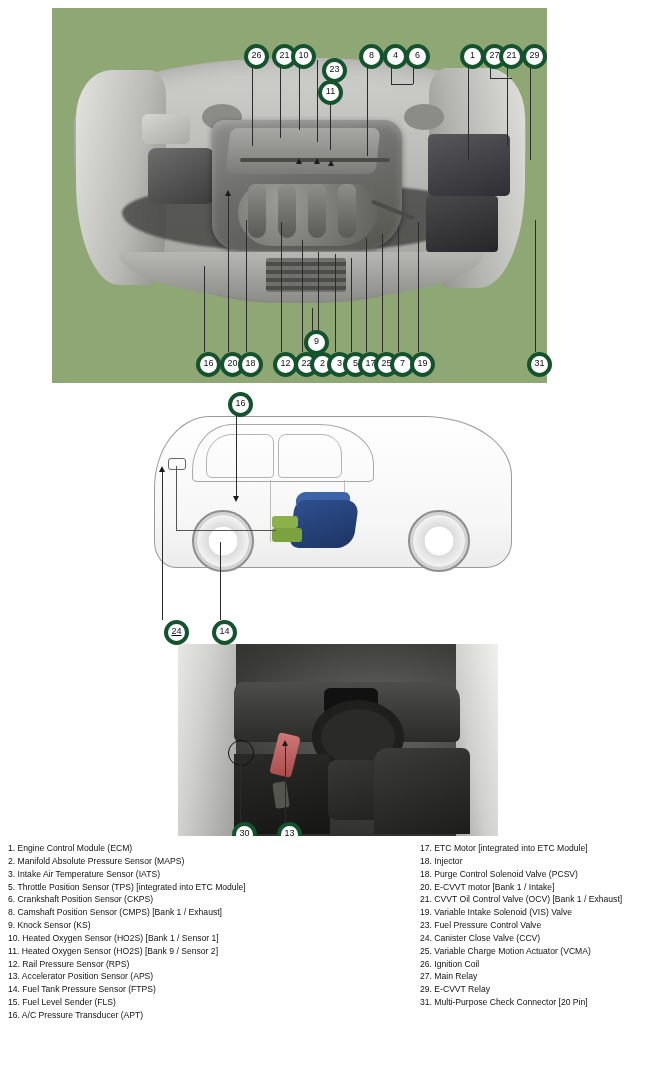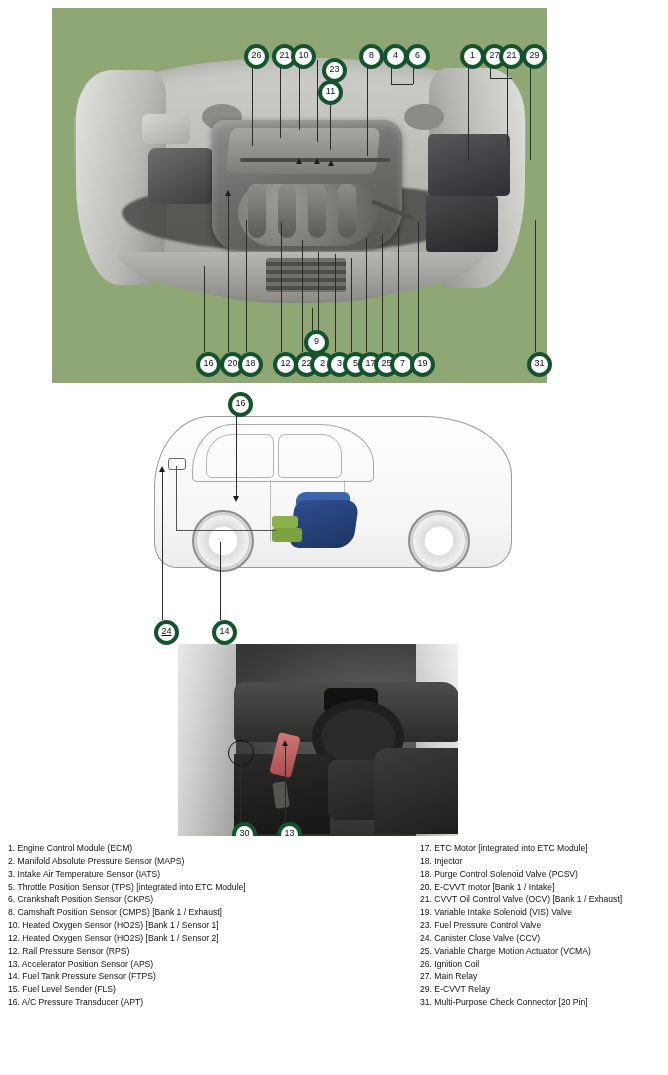--- a/index.html
+++ b/index.html
@@ -335,21 +335,21 @@
     height: 10px;
     border: 1.2px solid #666;
     border-radius: 3px;
   }
 
   
   #fig-interior {
     position: absolute;
     left: 178px;
     top: 644px;
-    width: 280px;
+    width: 320px;
     height: 192px;
     background: #8fa774;
     overflow: hidden;
   }
   .int-photo {
     position: absolute;
     left: 0; top: 0;
     width: 320px;
     height: 192px;
     background:
@@ -571,21 +571,21 @@
   <div class="fuel-line"></div>
   <div class="fuel-line-h"></div>
 
   <div class="lead lead-v" style="left:116px;top:14px;height:94px;"></div>
   <div class="lead lead-v" style="left:42px;top:78px;height:150px;"></div>
   <div class="lead lead-v" style="left:100px;top:150px;height:78px;"></div>
   <div class="arrow-head arrow-up" style="left:39px;top:74px;"></div>
   <div class="arrow-head arrow-down" style="left:113px;top:104px;"></div>
 
   <div class="callout" style="left:108px;top:0px;">16</div>
-  <div class="callout" style="left:34px;top:228px;text-decoration:underline;">24</div>
+  <div class="callout" style="left:44px;top:228px;text-decoration:underline;">24</div>
   <div class="callout" style="left:92px;top:228px;">14</div>
 </div>
 
 <div id="fig-interior">
   <div class="int-photo"></div>
   <div class="int-door"></div>
   <div class="int-pillar"></div>
   <div class="int-dash"></div>
   <div class="int-cluster"></div>
   <div class="int-wheel"></div>
@@ -605,22 +605,23 @@
 </div>
 
 <div id="legend">
   <div class="legend-col" id="legend-col-left">
     <div class="legend-item">1. Engine Control Module (ECM)</div>
     <div class="legend-item">2. Manifold Absolute Pressure Sensor (MAPS)</div>
     <div class="legend-item">3. Intake Air Temperature Sensor (IATS)</div>
     <div class="legend-item">5. Throttle Position Sensor (TPS) [integrated into ETC Module]</div>
     <div class="legend-item">6. Crankshaft Position Sensor (CKPS)</div>
     <div class="legend-item">8. Camshaft Position Sensor (CMPS) [Bank 1 / Exhaust]</div>
+    <div class="legend-item">9. Knock Sensor (KS)</div>
     <div class="legend-item">10. Heated Oxygen Sensor (HO2S) [Bank 1 / Sensor 1]</div>
-    <div class="legend-item">12. Heated Oxygen Sensor (HO2S) [Bank 1 / Sensor 2]</div>
+    <div class="legend-item">11. Heated Oxygen Sensor (HO2S) [Bank 9 / Sensor 2]</div>
     <div class="legend-item">12. Rail Pressure Sensor (RPS)</div>
     <div class="legend-item">13. Accelerator Position Sensor (APS)</div>
     <div class="legend-item">14. Fuel Tank Pressure Sensor (FTPS)</div>
     <div class="legend-item">15. Fuel Level Sender (FLS)</div>
     <div class="legend-item">16. A/C Pressure Transducer (APT)</div>
   </div>
   <div class="legend-col" id="legend-col-right">
     <div class="legend-item">17. ETC Motor [integrated into ETC Module]</div>
     <div class="legend-item">18. Injector</div>
     <div class="legend-item">18. Purge Control Solenoid Valve (PCSV)</div>

